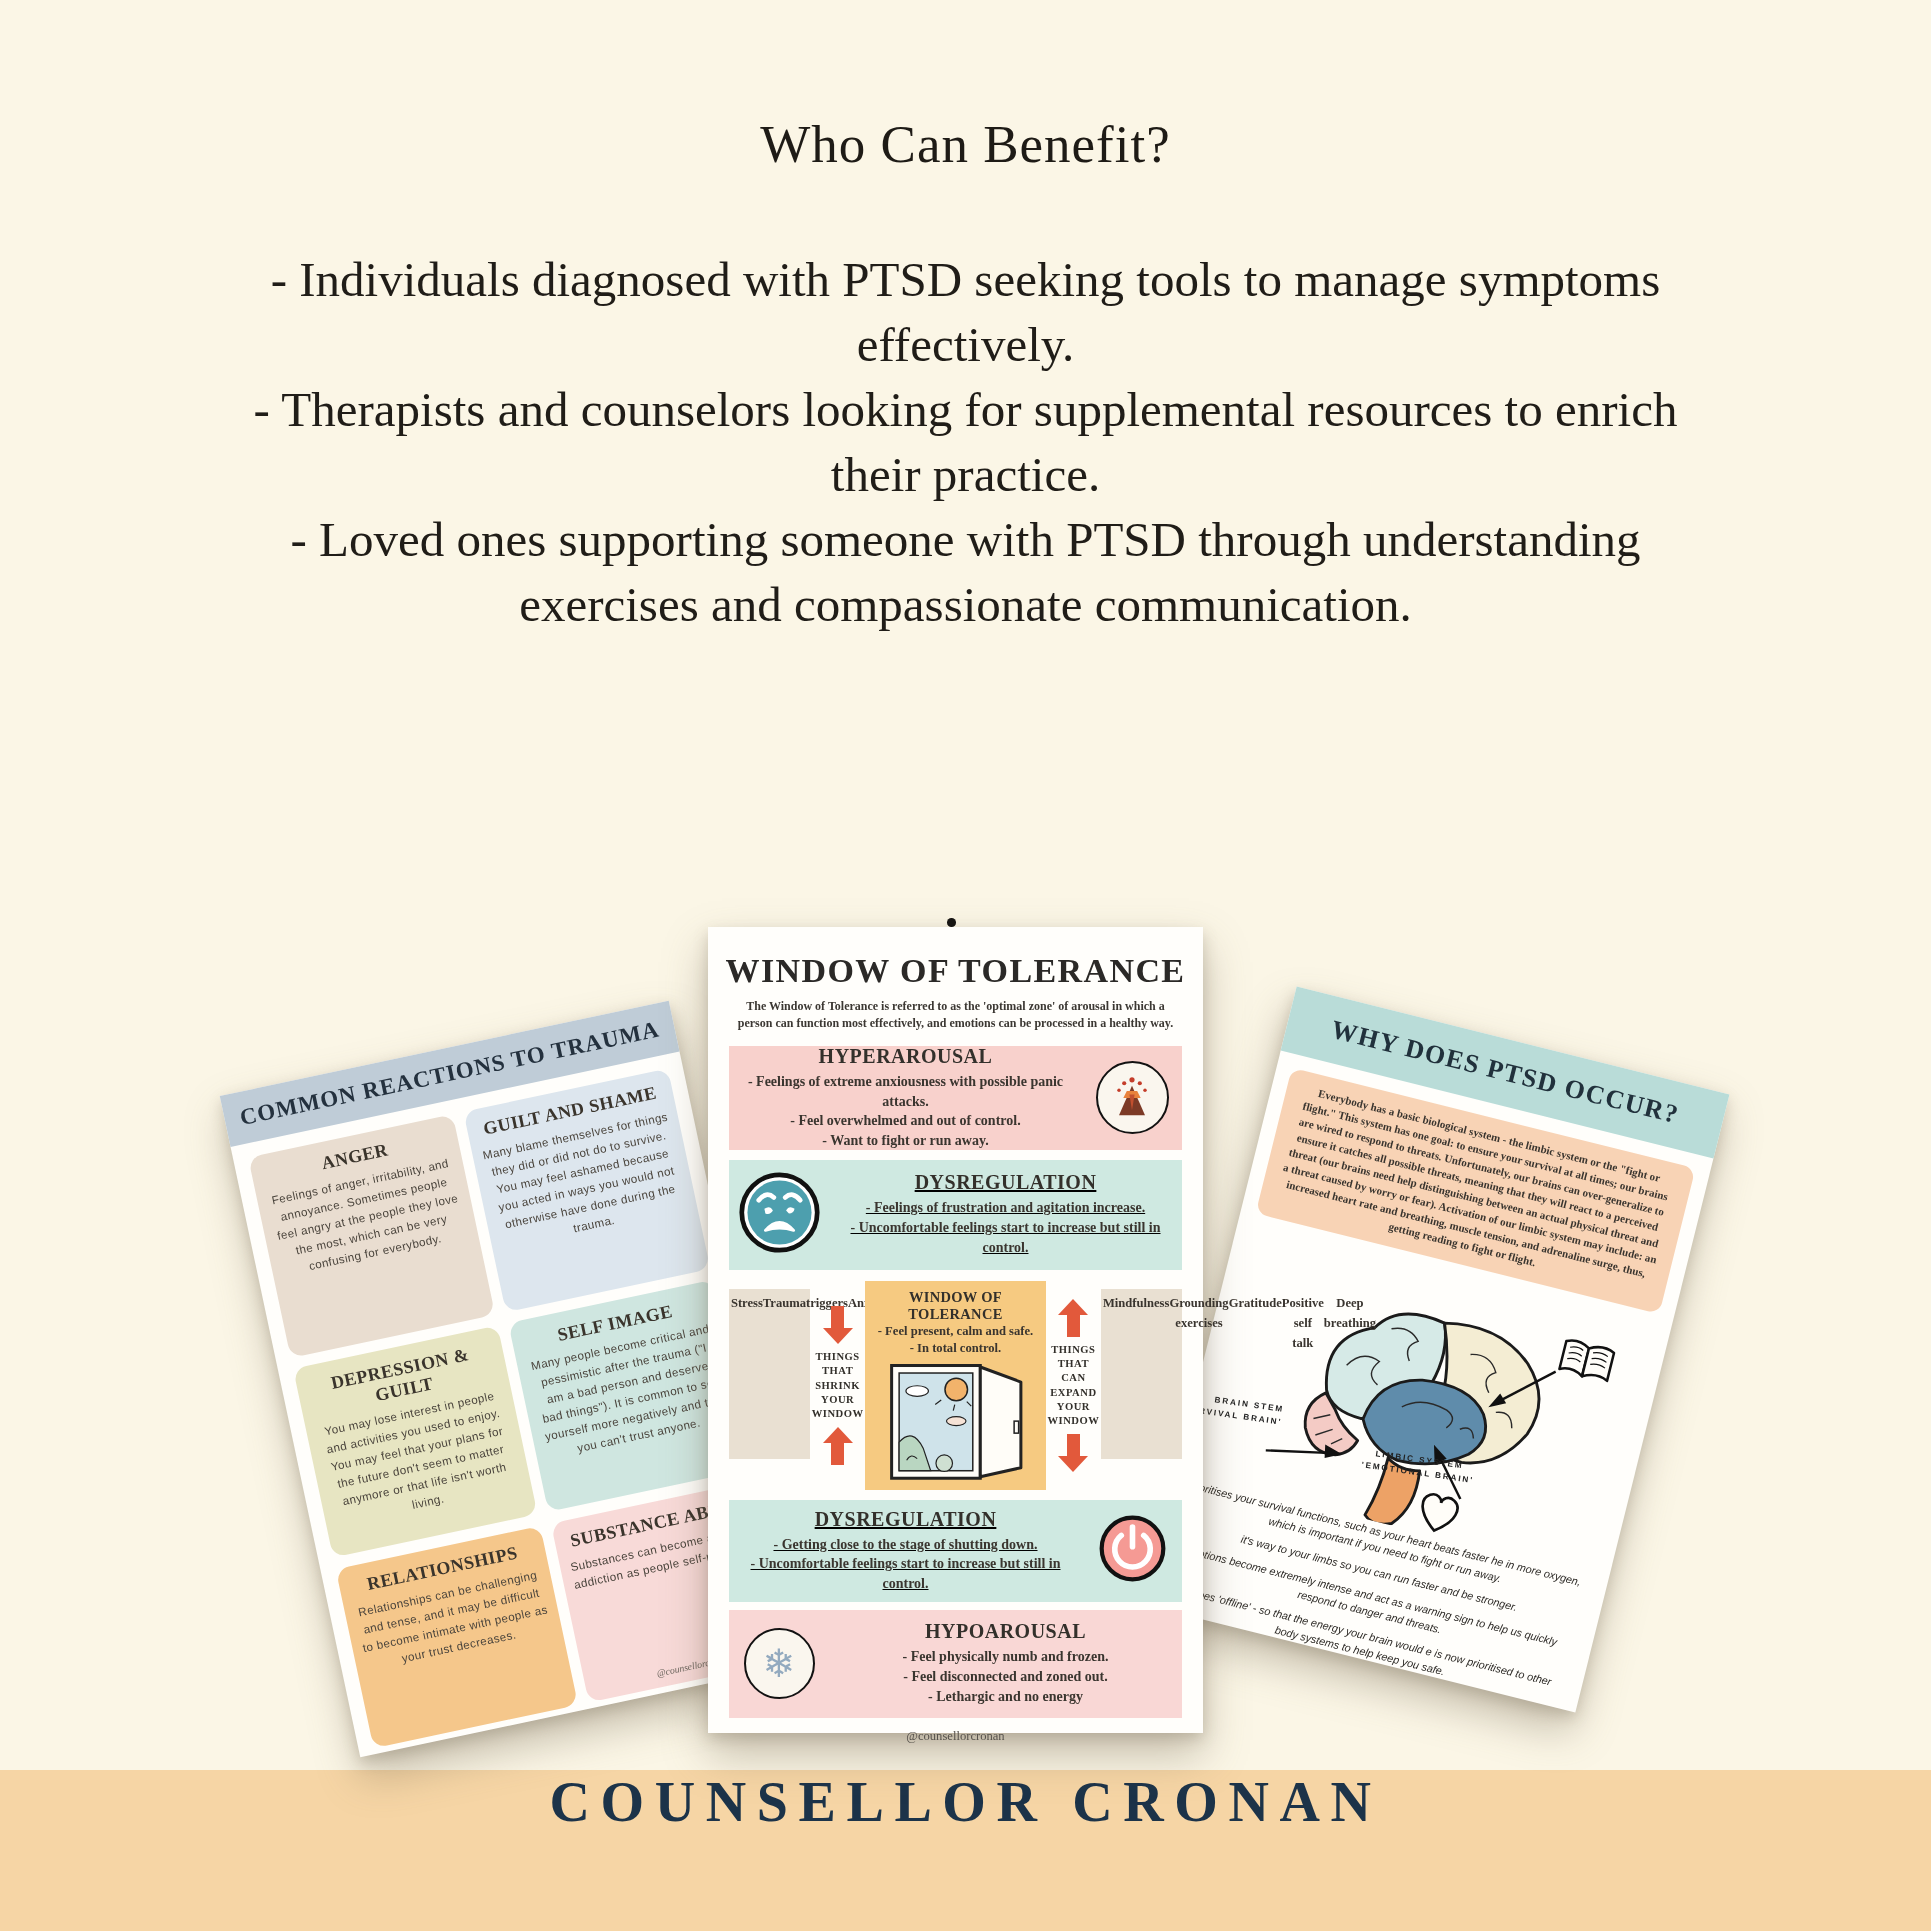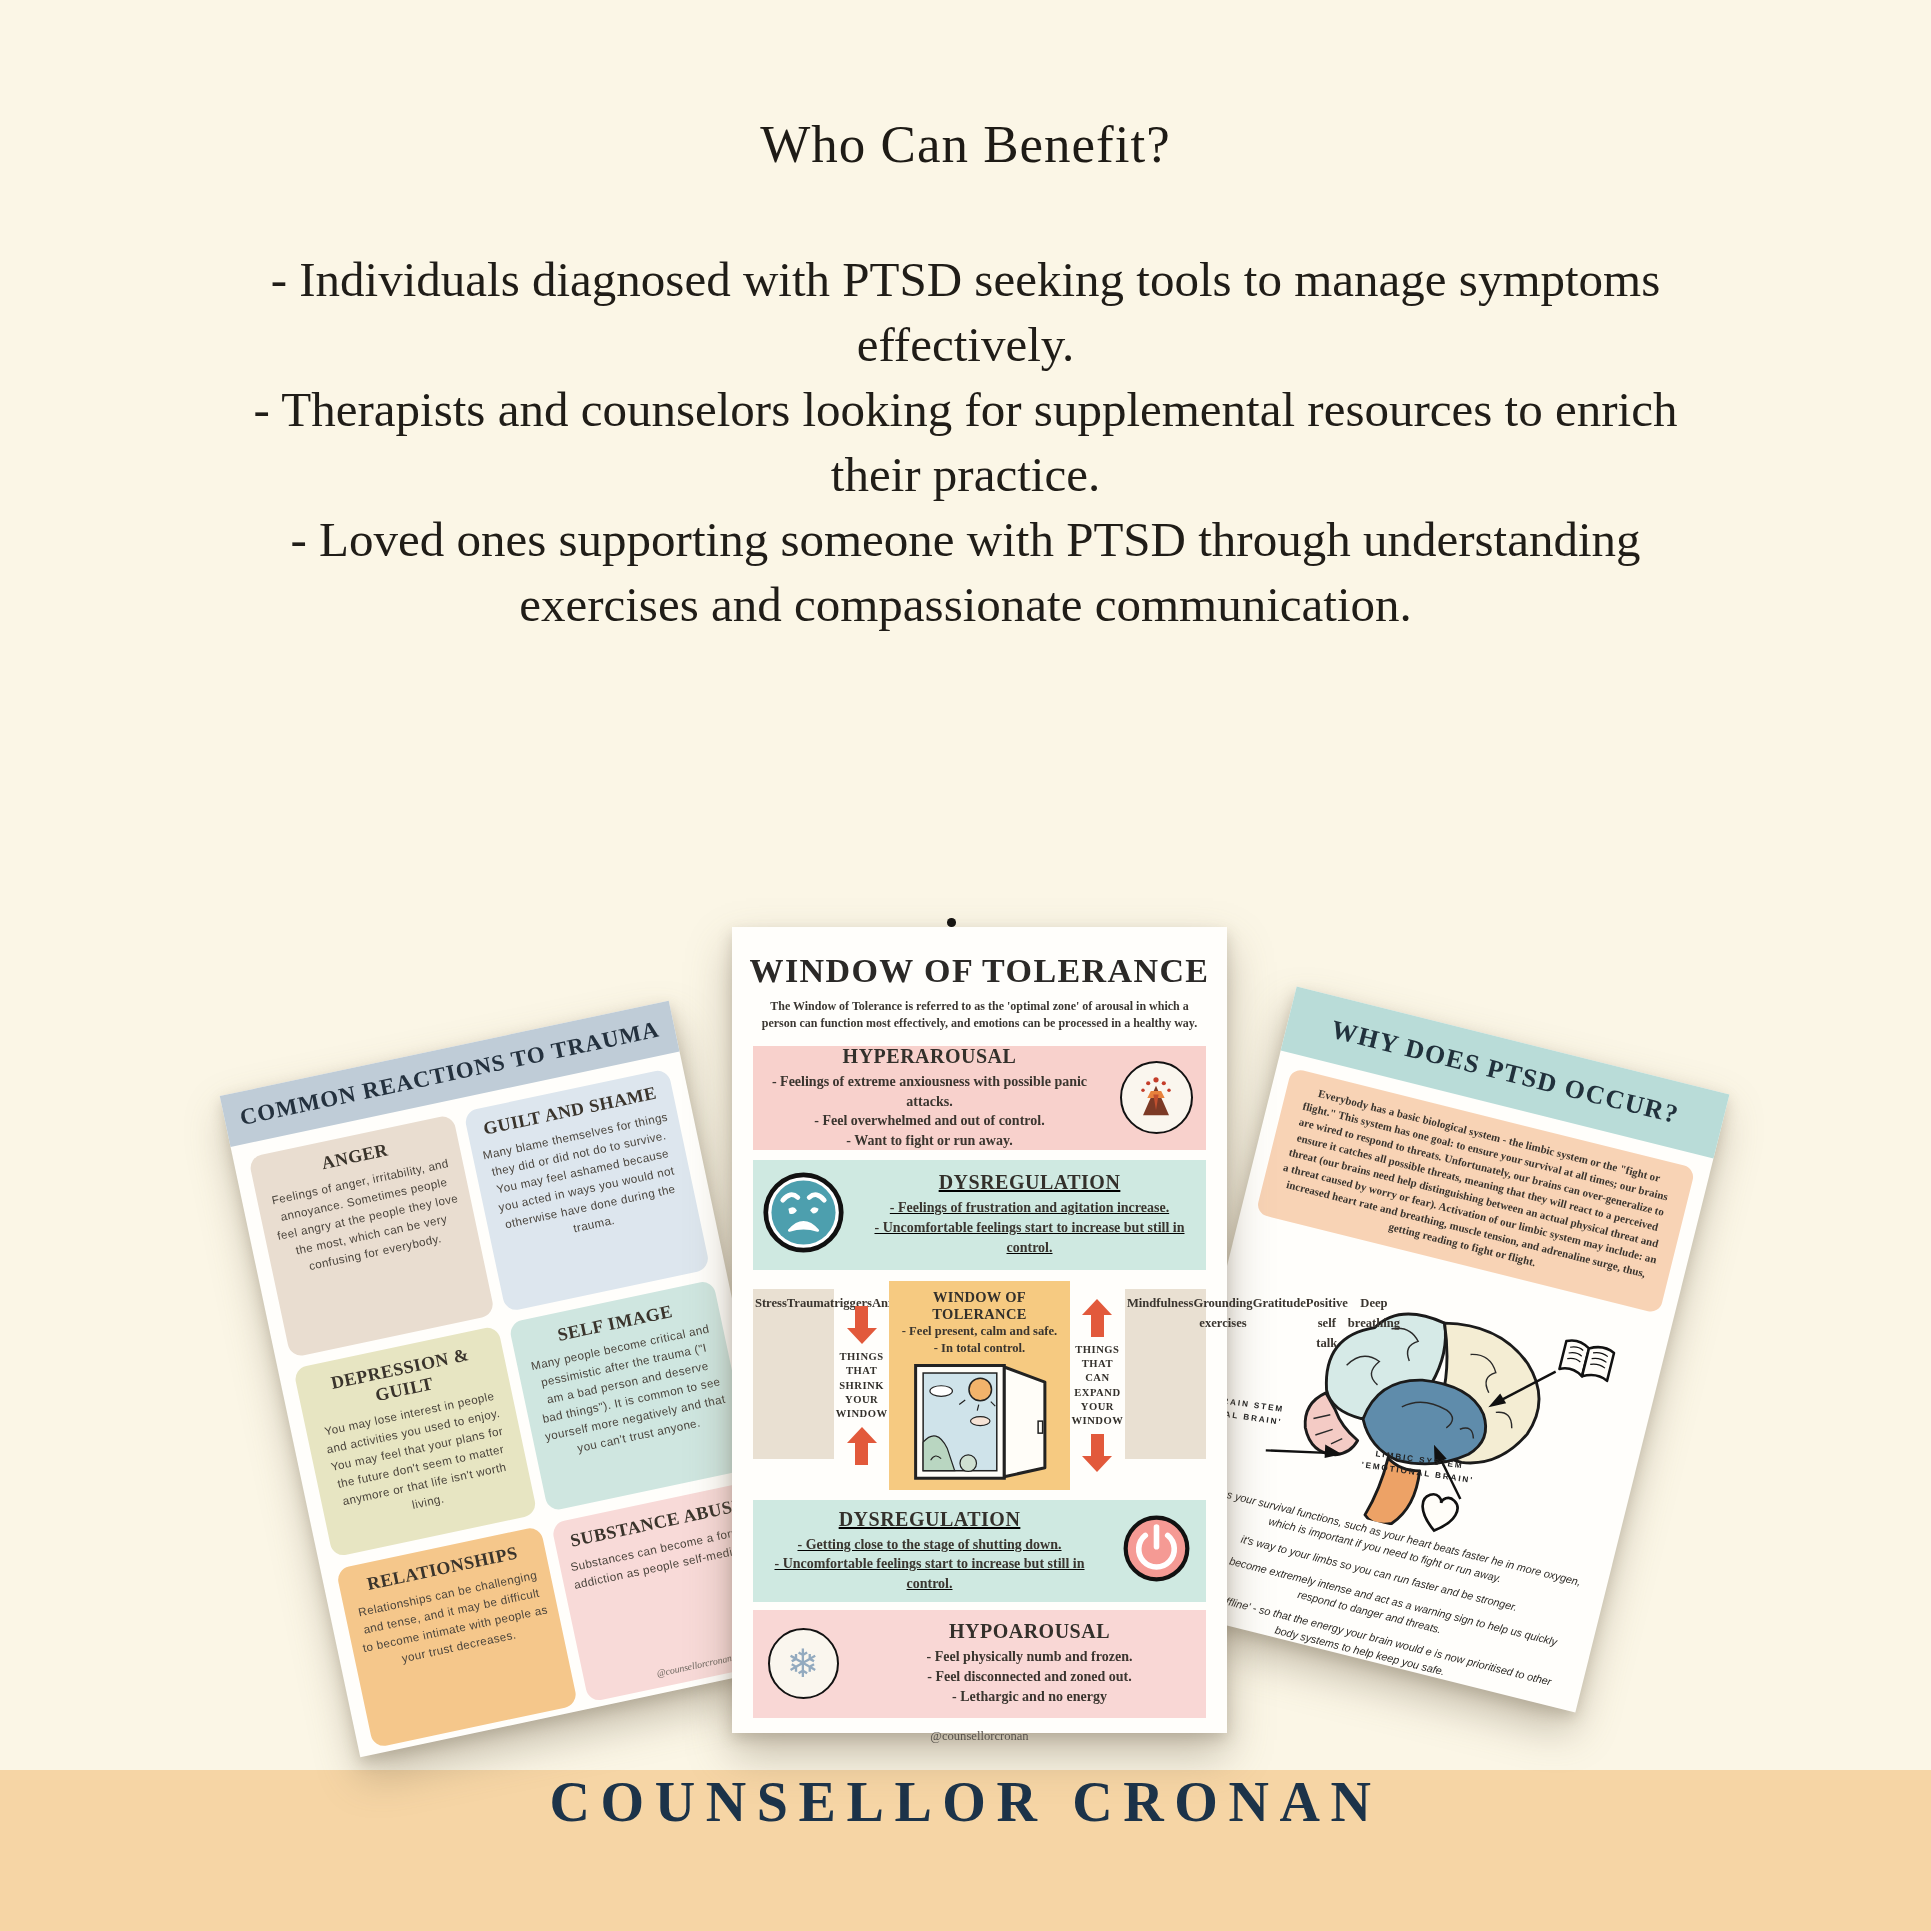--- a/index.html
+++ b/index.html
@@ -17,21 +17,21 @@
   .top-title{position:absolute;left:0;top:114px;width:1931px;text-align:center;
     font-size:53px;font-weight:400;color:#1e1b16;letter-spacing:1px;}
   .benefit-lines{position:absolute;left:0;top:239px;width:1931px;text-align:center;
     color:#201d18;font-size:49px;line-height:65px;font-weight:400;margin-top:8px;}
 
   
   .page{position:absolute;background:#fffefb;
     box-shadow:0 21px 41px rgba(110,98,75,.38),0 5.8px 13.5px rgba(110,98,75,.25);}
   .page.left-page{left:285px;top:1041px;width:459px;height:676px;transform:rotate(-12deg);z-index:2;}
   .page.right-page{left:1213px;top:1031px;width:446px;height:637px;transform:rotate(14deg);z-index:2;}
-  .page.center-page{left:732px;top:927px;width:495px;height:806px;z-index:5;}
+  .page.center-page{left:708px;top:927px;width:495px;height:806px;z-index:5;}
   .top-dot{position:absolute;left:947px;top:918px;width:8.7px;height:8.7px;border-radius:50%;
     background:#171513;z-index:6;}
 
   
   .cp-title{margin-top:25px;text-align:center;font-size:34px;font-weight:700;
     letter-spacing:1.4px;color:#2b2927;}
   .cp-sub{margin:7.7px auto 0;width:436px;text-align:center;font-size:12px;line-height:1.45;
     color:#3c3833;font-weight:700;}
   .cp-box{margin:0 21px;display:flex;align-items:center;}
   .cp-box .txt{flex:1;text-align:center;}

